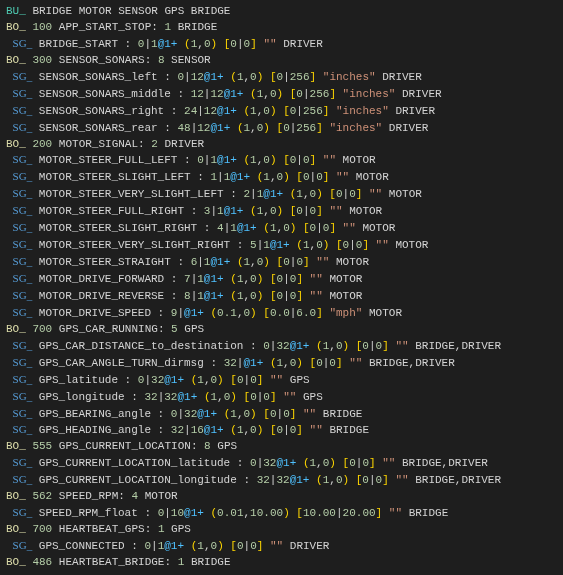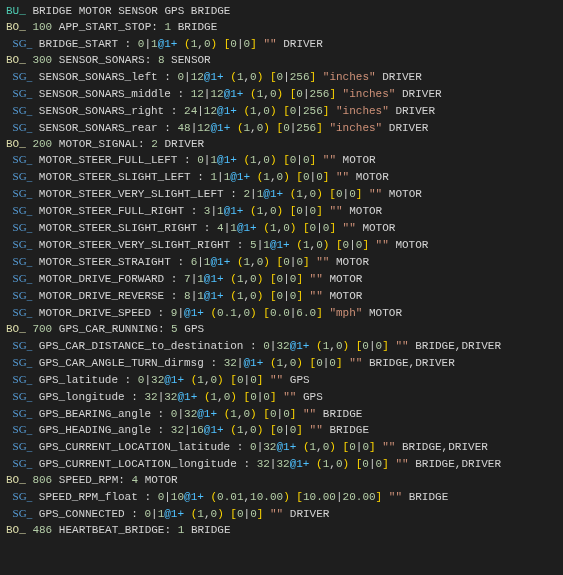--- a/index.html
+++ b/index.html
@@ -49,19 +49,21 @@
     <div class="line"> <span class="sg">SG_</span> <span class="white">MOTOR_DRIVE_FORWARD</span> <span class="white">:</span> <span class="num">7</span><span class="white">|</span><span class="num">1</span><span class="tag-blue">@1+</span> <span class="bracket">(</span><span class="num">1</span><span class="white">,</span><span class="num">0</span><span class="bracket">)</span> <span class="bracket">[</span><span class="num">0</span><span class="white">|</span><span class="num">0</span><span class="bracket">]</span> <span class="str">""</span> <span class="white">MOTOR</span></div>
     <div class="line"> <span class="sg">SG_</span> <span class="white">MOTOR_DRIVE_REVERSE</span> <span class="white">:</span> <span class="num">8</span><span class="white">|</span><span class="num">1</span><span class="tag-blue">@1+</span> <span class="bracket">(</span><span class="num">1</span><span class="white">,</span><span class="num">0</span><span class="bracket">)</span> <span class="bracket">[</span><span class="num">0</span><span class="white">|</span><span class="num">0</span><span class="bracket">]</span> <span class="str">""</span> <span class="white">MOTOR</span></div>
     <div class="line"> <span class="sg">SG_</span> <span class="white">MOTOR_DRIVE_SPEED</span> <span class="white">:</span> <span class="num">9</span><span class="white">|</span><span class="tag-blue">@1+</span> <span class="bracket">(</span><span class="num">0.1</span><span class="white">,</span><span class="num">0</span><span class="bracket">)</span> <span class="bracket">[</span><span class="num">0.0</span><span class="white">|</span><span class="num">6.0</span><span class="bracket">]</span> <span class="str">"mph"</span> <span class="white">MOTOR</span></div>
     <div class="line"><span class="bo">BO_</span> <span class="num">700</span> <span class="white">GPS_CAR_RUNNING</span><span class="white">:</span> <span class="num">5</span> <span class="white">GPS</span></div>
     <div class="line"> <span class="sg">SG_</span> <span class="white">GPS_CAR_DISTANCE_to_destination</span> <span class="white">:</span> <span class="num">0</span><span class="white">|</span><span class="num">32</span><span class="tag-blue">@1+</span> <span class="bracket">(</span><span class="num">1</span><span class="white">,</span><span class="num">0</span><span class="bracket">)</span> <span class="bracket">[</span><span class="num">0</span><span class="white">|</span><span class="num">0</span><span class="bracket">]</span> <span class="str">""</span> <span class="white">BRIDGE,DRIVER</span></div>
     <div class="line"> <span class="sg">SG_</span> <span class="white">GPS_CAR_ANGLE_TURN_dirmsg</span> <span class="white">:</span> <span class="num">32</span><span class="white">|</span><span class="tag-blue">@1+</span> <span class="bracket">(</span><span class="num">1</span><span class="white">,</span><span class="num">0</span><span class="bracket">)</span> <span class="bracket">[</span><span class="num">0</span><span class="white">|</span><span class="num">0</span><span class="bracket">]</span> <span class="str">""</span> <span class="white">BRIDGE,DRIVER</span></div>
     <div class="line"> <span class="sg">SG_</span> <span class="white">GPS_latitude</span> <span class="white">:</span> <span class="num">0</span><span class="white">|</span><span class="num">32</span><span class="tag-blue">@1+</span> <span class="bracket">(</span><span class="num">1</span><span class="white">,</span><span class="num">0</span><span class="bracket">)</span> <span class="bracket">[</span><span class="num">0</span><span class="white">|</span><span class="num">0</span><span class="bracket">]</span> <span class="str">""</span> <span class="white">GPS</span></div>
     <div class="line"> <span class="sg">SG_</span> <span class="white">GPS_longitude</span> <span class="white">:</span> <span class="num">32</span><span class="white">|</span><span class="num">32</span><span class="tag-blue">@1+</span> <span class="bracket">(</span><span class="num">1</span><span class="white">,</span><span class="num">0</span><span class="bracket">)</span> <span class="bracket">[</span><span class="num">0</span><span class="white">|</span><span class="num">0</span><span class="bracket">]</span> <span class="str">""</span> <span class="white">GPS</span></div>
     <div class="line"> <span class="sg">SG_</span> <span class="white">GPS_BEARING_angle</span> <span class="white">:</span> <span class="num">0</span><span class="white">|</span><span class="num">32</span><span class="tag-blue">@1+</span> <span class="bracket">(</span><span class="num">1</span><span class="white">,</span><span class="num">0</span><span class="bracket">)</span> <span class="bracket">[</span><span class="num">0</span><span class="white">|</span><span class="num">0</span><span class="bracket">]</span> <span class="str">""</span> <span class="white">BRIDGE</span></div>
     <div class="line"> <span class="sg">SG_</span> <span class="white">GPS_HEADING_angle</span> <span class="white">:</span> <span class="num">32</span><span class="white">|</span><span class="num">16</span><span class="tag-blue">@1+</span> <span class="bracket">(</span><span class="num">1</span><span class="white">,</span><span class="num">0</span><span class="bracket">)</span> <span class="bracket">[</span><span class="num">0</span><span class="white">|</span><span class="num">0</span><span class="bracket">]</span> <span class="str">""</span> <span class="white">BRIDGE</span></div>
+    <div class="line"><span class="bo">BO_</span> <span class="num">555</span> <span class="white">GPS_CURRENT_LOCATION</span><span class="white">:</span> <span class="num">8</span> <span class="white">GPS</span></div>
     <div class="line"> <span class="sg">SG_</span> <span class="white">GPS_CURRENT_LOCATION_latitude</span> <span class="white">:</span> <span class="num">0</span><span class="white">|</span><span class="num">32</span><span class="tag-blue">@1+</span> <span class="bracket">(</span><span class="num">1</span><span class="white">,</span><span class="num">0</span><span class="bracket">)</span> <span class="bracket">[</span><span class="num">0</span><span class="white">|</span><span class="num">0</span><span class="bracket">]</span> <span class="str">""</span> <span class="white">BRIDGE,DRIVER</span></div>
     <div class="line"> <span class="sg">SG_</span> <span class="white">GPS_CURRENT_LOCATION_longitude</span> <span class="white">:</span> <span class="num">32</span><span class="white">|</span><span class="num">32</span><span class="tag-blue">@1+</span> <span class="bracket">(</span><span class="num">1</span><span class="white">,</span><span class="num">0</span><span class="bracket">)</span> <span class="bracket">[</span><span class="num">0</span><span class="white">|</span><span class="num">0</span><span class="bracket">]</span> <span class="str">""</span> <span class="white">BRIDGE,DRIVER</span></div>
-    <div class="line"><span class="bo">BO_</span> <span class="num">806</span> <span class="white">SPEED_RPM</span><span class="white">:</span> <span class="num">4</span> <span class="white">MOTOR</span></div>
+    <div class="line"><span class="bo">BO_</span> <span class="num">562</span> <span class="white">SPEED_RPM</span><span class="white">:</span> <span class="num">4</span> <span class="white">MOTOR</span></div>
     <div class="line"> <span class="sg">SG_</span> <span class="white">SPEED_RPM_float</span> <span class="white">:</span> <span class="num">0</span><span class="white">|</span><span class="num">10</span><span class="tag-blue">@1+</span> <span class="bracket">(</span><span class="num">0.01</span><span class="white">,</span><span class="num">10.00</span><span class="bracket">)</span> <span class="bracket">[</span><span class="num">10.00</span><span class="white">|</span><span class="num">20.00</span><span class="bracket">]</span> <span class="str">""</span> <span class="white">BRIDGE</span></div>
+    <div class="line"><span class="bo">BO_</span> <span class="num">700</span> <span class="white">HEARTBEAT_GPS</span><span class="white">:</span> <span class="num">1</span> <span class="white">GPS</span></div>
     <div class="line"> <span class="sg">SG_</span> <span class="white">GPS_CONNECTED</span> <span class="white">:</span> <span class="num">0</span><span class="white">|</span><span class="num">1</span><span class="tag-blue">@1+</span> <span class="bracket">(</span><span class="num">1</span><span class="white">,</span><span class="num">0</span><span class="bracket">)</span> <span class="bracket">[</span><span class="num">0</span><span class="white">|</span><span class="num">0</span><span class="bracket">]</span> <span class="str">""</span> <span class="white">DRIVER</span></div>
     <div class="line"><span class="bo">BO_</span> <span class="num">486</span> <span class="white">HEARTBEAT_BRIDGE</span><span class="white">:</span> <span class="num">1</span> <span class="white">BRIDGE</span></div>
   </div>
 
 </body></html>

